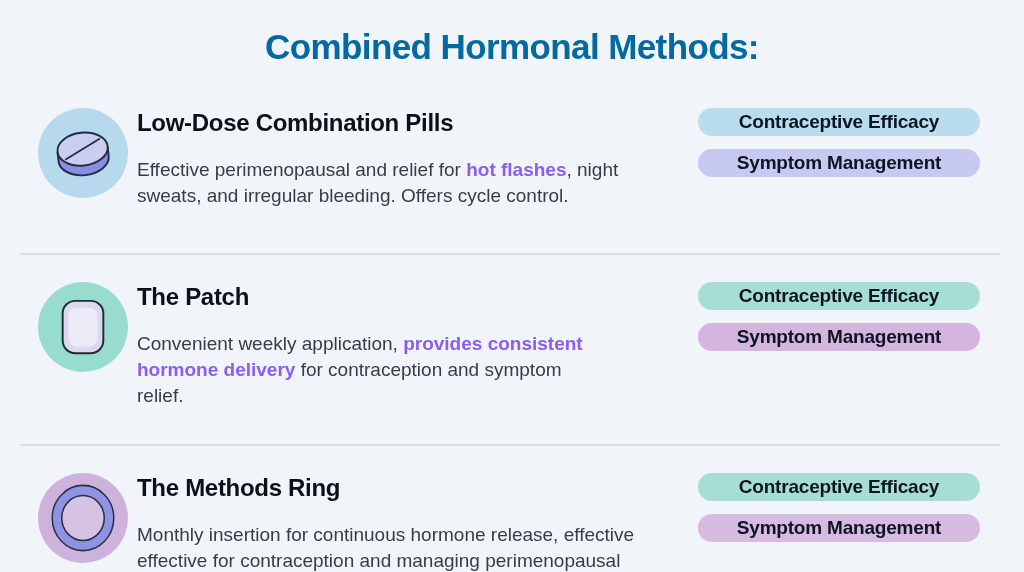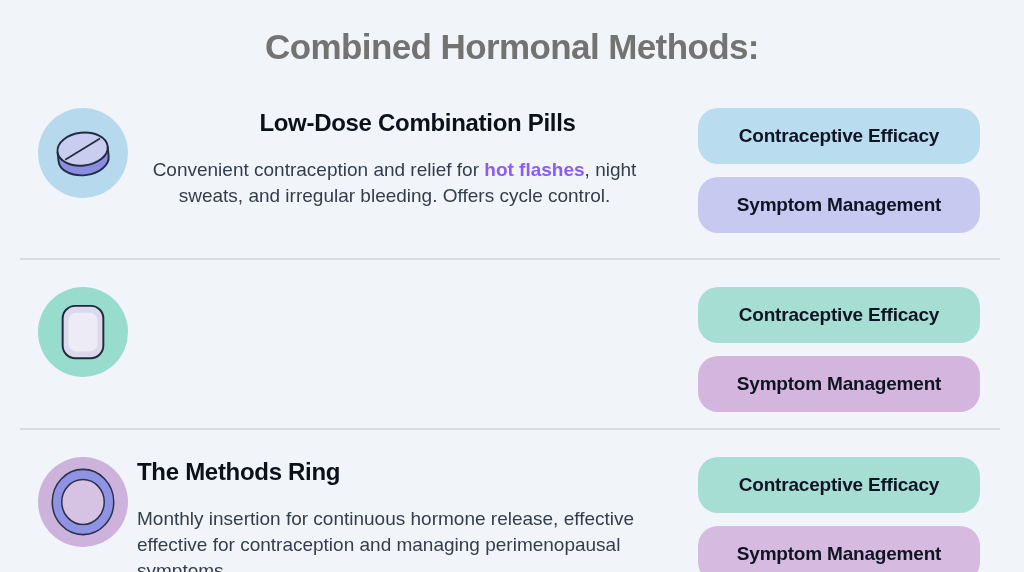--- a/index.html
+++ b/index.html
@@ -8,30 +8,30 @@
     background:#f1f5f9;
     font-family:"Liberation Sans", sans-serif;
     -webkit-font-smoothing:antialiased;
   }
   .title{
     text-align:center;
     margin-top:26px;
     font-size:35px;
     font-weight:700;
     line-height:42px;
-    color:#737373;
+    color:#0369a1;
     letter-spacing:-0.6px;
   }
   .row{
     display:flex;
     align-items:flex-start;
     padding-left:38px;
     padding-right:44px;
   }
-  .row-1{margin-top:40px;text-align:center;}
+  .row-1{margin-top:40px;}
   .divider{
     height:0;
     border:none;
     border-top:2px solid #d9dde2;
   }
   .divider-1{margin:25px 24px 27px 20px;}
   .divider-2{margin:16px 24px 27px 20px;}
   .icon-circle{
     width:90px;height:90px;
     flex:0 0 90px;
@@ -63,21 +63,21 @@
   .desc-3{max-width:535px;}
   .badges{
     margin-left:auto;
     width:282px;
     flex:0 0 282px;
     display:flex;
     flex-direction:column;
     gap:13px;
   }
   .badge{
-    height:56px;
+    height:28px;
     border-radius:20px;
     display:flex;align-items:center;justify-content:center;
     font-size:19px;
     font-weight:700;
     color:#0e1424;
     letter-spacing:-0.2px;
   }
   .icon-svg{display:block;}
 </style>
 </head>
@@ -92,36 +92,40 @@
 <section class="row row-1">
   <div class="icon-circle" style="background: rgb(183, 217, 238);">
     <svg class="icon-svg" width="62" height="62" viewBox="0 0 64 64" style="transform:rotate(-6deg)">
       <path d="M6 28 L6 38 A26 17 0 0 0 58 38 L58 28" fill="#8a8ee2" stroke="#242c41" stroke-width="2"></path>
       <ellipse cx="32" cy="28" rx="26" ry="17" fill="#c9cdf0" stroke="#242c41" stroke-width="2"></ellipse>
       <line x1="13" y1="37" x2="51" y2="19" stroke="#242c41" stroke-width="1.8"></line>
     </svg>
   </div>
   <div class="texts">
     <h2 class="method-title">Low-Dose Combination Pills</h2>
-    <p class="desc desc-1"><span>Convenient contraception and relief for </span><span class="bold">hot flashes</span><span>, night sweats, and irregular bleeding. Offers cycle control.</span></p>
+    <p class="desc desc-1"><span>Effective perimenopausal and relief for </span><span class="bold">hot flashes</span><span>, night sweats, and irregular bleeding. Offers cycle control.</span></p>
   </div>
   <div class="badges">
     <div class="badge" style="background: rgb(185, 220, 238);">Contraceptive Efficacy</div>
     <div class="badge" style="background: rgb(199, 201, 241);">Symptom Management</div>
   </div>
 </section>
 
 <hr class="divider divider-1">
 
 <section class="row row-2">
   <div class="icon-circle" style="background: rgb(152, 220, 205);">
     <svg class="icon-svg" width="62" height="62" viewBox="0 0 64 64">
       <rect x="11" y="5" width="42" height="54" rx="13" fill="#dcd9ec" stroke="#1e2a3a" stroke-width="2"></rect>
       <rect x="17" y="12" width="30" height="40" rx="8" fill="#ecebf6"></rect>
     </svg>
+  </div>
+  <div class="texts">
+    <h2 class="method-title">The Patch</h2>
+    <p class="desc desc-2"><span>Convenient weekly application, </span><span class="bold">provides consistent hormone delivery</span><span> for contraception and symptom relief.</span></p>
   </div>
   <div class="badges">
     <div class="badge" style="background: rgb(167, 222, 211);">Contraceptive Efficacy</div>
     <div class="badge" style="background: rgb(212, 181, 221);">Symptom Management</div>
   </div>
 </section>
 
 <hr class="divider divider-2">
 
 <section class="row row-3">

